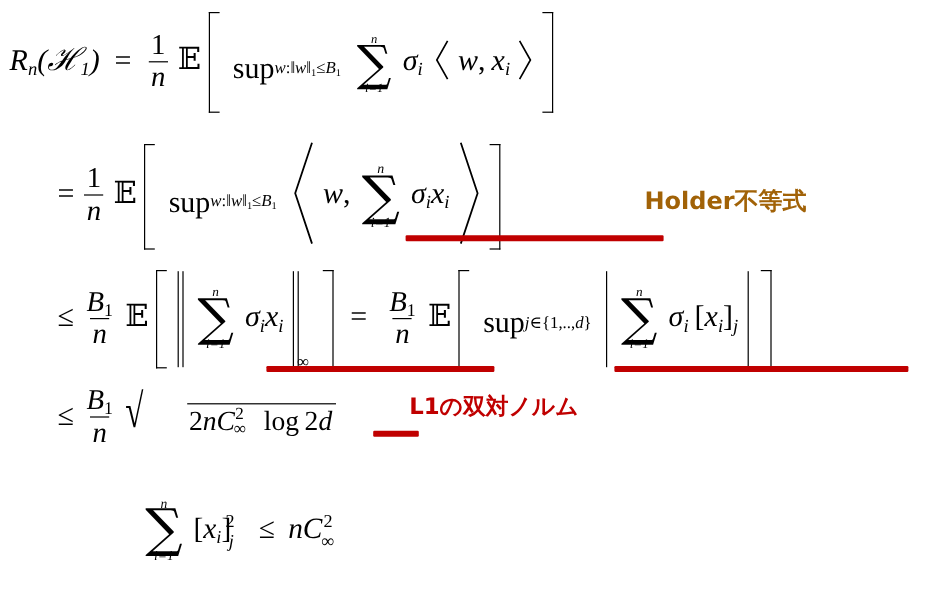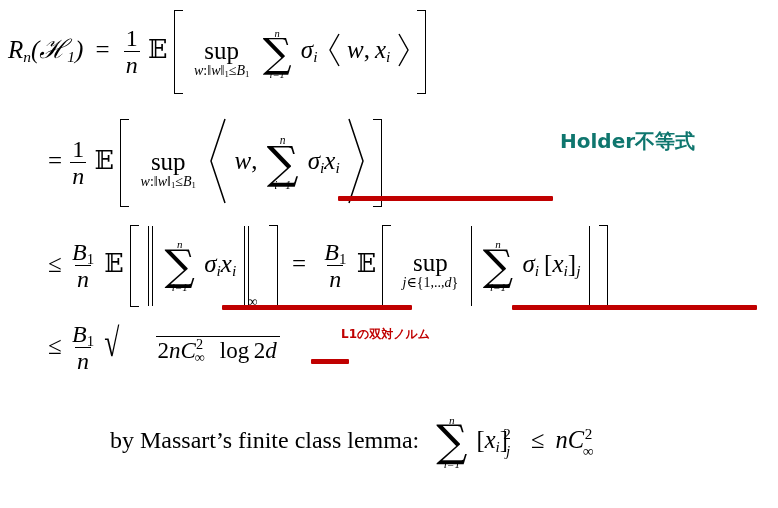--- a/index.html
+++ b/index.html
@@ -52,21 +52,20 @@
     margin: 0 3px;
     font-style: normal;
   }
   .bigop .top  { font-size: 0.42em; font-style: italic; margin-bottom: -1px; }
   .bigop .glyph{ font-size: 1.62em; font-family: "DejaVu Serif", serif; line-height: 0.82; }
   .bigop .bot  { font-size: 0.42em; font-style: italic; margin-top: -1px; }
 
   
   .suplim {
     display: inline-flex;
-    flex-direction: column;
     align-items: center;
     vertical-align: middle;
     line-height: 1.02;
     margin: 0 4px;
   }
   .suplim .main { font-style: normal; font-size: 1em; }
   .suplim .sub  { font-size: 0.56em; }
 
   .sq-l, .sq-r {
     display: inline-block;
@@ -196,21 +195,21 @@
   <span class="ang">
     <svg width="20" height="86" viewBox="0 0 20 86" aria-hidden="true">
         <path d="M3 1 L17 43 L3 85" stroke="#000" stroke-width="1.5" fill="none"></path>
       </svg>
   </span>
   <span class="sq-r" style="height:88px;"></span>
 </div>
 
 <div class="underline" style="left:338px; top:196px; width:215px; background:#C00000;"></div>
 
-<div class="annot" style="left:537px; top:128px; font-size:20px; color:#0f766e;margin-left:23px;">Holder不等式</div>
+<div class="annot" style="left:537px; top:154px; font-size:20px; color:#a16207;">Holder不等式</div>
 
 <div class="row math" style="left:48px; top:225px; font-size:25px;">
   <span class="up">≤</span>
   <span class="frac">
     <span class="num">B<sub class="up">1</sub></span>
       <span class="den">n</span>
   </span>
   <span class="bb" style="font-size:1.02em;">𝔼</span>
   <span class="sq-l" style="height:82px;"></span>
   <span class="dbar" style="height:80px;"></span>
@@ -260,24 +259,23 @@
     <span class="sign up" style="font-size:1.1em; display:inline-block; transform:scaleY(1.45); transform-origin: bottom left;">√</span>
     <span class="body" style="font-size:0.92em; position:relative; top:1px;margin-left:37px;">
       <span class="up">2</span>n<span style="position:relative;">C<sub class="up" style="position:relative; left:-1px;">∞</sub><sup class="up" style="position:relative; left:-10px;">2</sup></span>
       <span class="up" style="margin-left:1px;">log</span> <span class="up">2</span>d
     </span>
   </span>
 </div>
 
 <div class="underline" style="left:311px; top:359px; width:38px; background:#C00000;"></div>
 
-<div class="annot" style="left:341px; top:326px; font-size:12px; color:#C00000;">L1の双対ノルム</div>
+<div class="annot" style="left:341px; top:326px; font-size:19px; color:#C00000;">L1の双対ノルム</div>
 
 <div class="plain" style="left:110px; top:415px; font-size:24px;">
-  <span>by Massart’s finite class lemma:</span>
   <span class="math" style="margin-left:8px; font-size:1.02em;">
     <span class="bigop" style="position:relative; top:0px; font-size:1.1em;">
       <span class="top">n</span>
       <span class="glyph">∑</span>
       <span class="bot">i=1</span>
     </span>
     <span><span class="up">[</span>x<sub>i</sub><span class="up">]</span><sub style="position:relative; left:-2px; top:4px;">j</sub><sup class="up" style="position:relative; left:-9px;">2</sup></span>
     <span class="up" style="margin:0 5px;">≤</span>
     <span>nC<sub class="up" style="position:relative; left:-1px; top:4px;">∞</sub><sup class="up" style="position:relative; left:-10px;">2</sup></span>
   </span>

